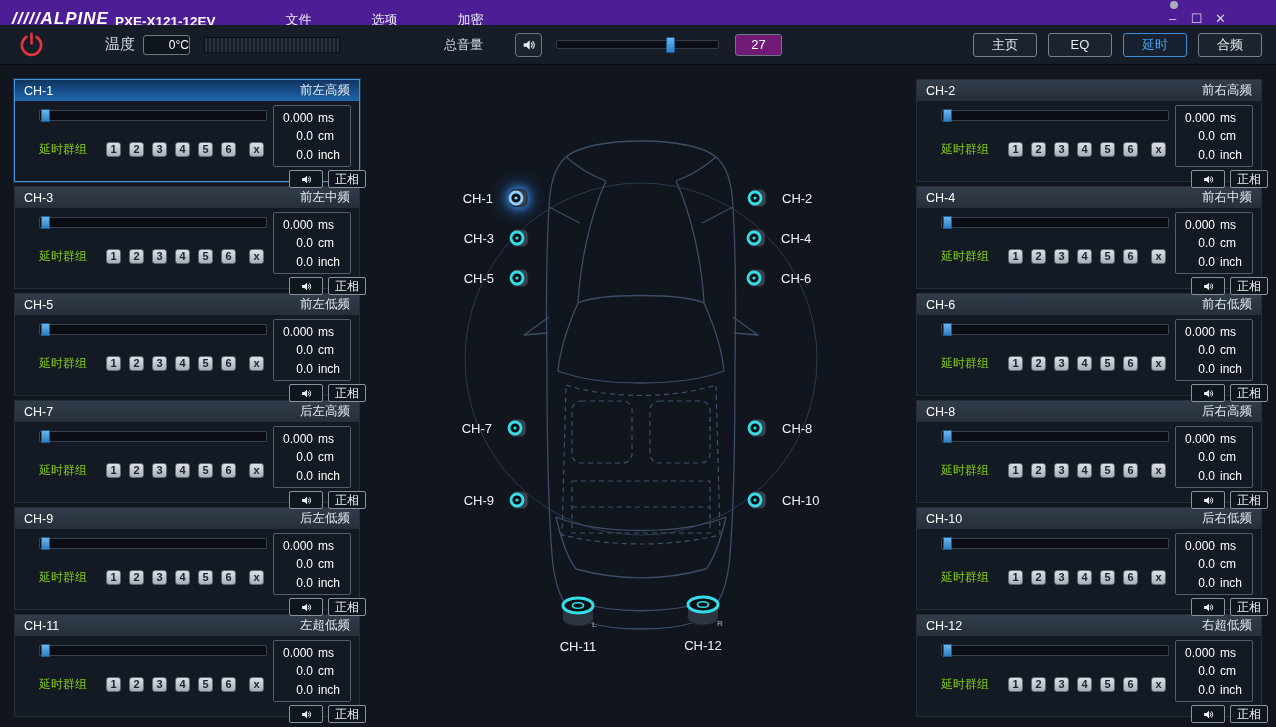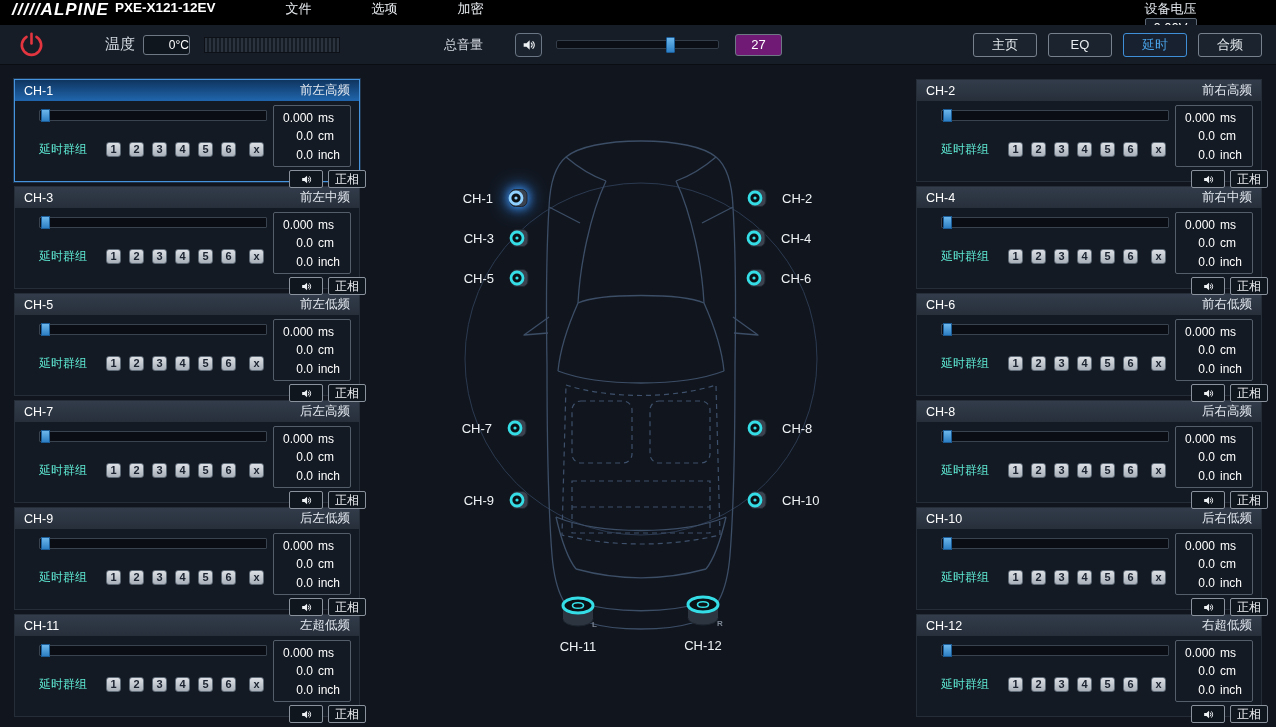--- a/index.html
+++ b/index.html
@@ -1,21 +1,21 @@
 <!DOCTYPE html>
 <html><head>
 <meta charset="utf-8">
 <style>
   * { box-sizing: border-box; margin: 0; padding: 0; }
   html,body { background:#000; }
   body { font-family:"Liberation Sans", sans-serif; }
   .window { position:relative; width:1276px; height:727px; background:#11161e; overflow:hidden; color:#e6eaee; }
 
   
-  .titlebar { position:absolute; left:0; top:0; width:100%; height:29px; background:#000000; display:flex; align-items:flex-start; }
+  .titlebar { position:absolute; left:0; top:0; width:100%; height:29px; background:#4c1d95; display:flex; align-items:flex-end; }
   .logo { font-style:italic; font-weight:bold; font-size:17px; letter-spacing:1px; color:#fff; padding:0 6px 0 12px; white-space:nowrap; }
   .app-title { font-weight:bold; font-size:13.5px; color:#fff; margin-right:40px; }
   .menu-item { font-size:13px; color:#e8ecf0; margin:0 30px; cursor:default; }
   .tb-right { margin-left:auto; display:flex; align-items:center;flex-direction:column; }
   .volt-label { font-size:13px; color:#dfe4ea; }
   .volt-box { margin:0 6px; min-width:52px; height:19px; border:1px solid #5c6776; background:#141b24; border-radius:2px; color:#fff; font-size:13px; text-align:center; line-height:17px; padding:0 6px; }
   .clip-label { font-size:13px; color:#dfe4ea; margin-left:120px; }
   .clip-dot { width:8px; height:8px; border-radius:50%; background:#a7aeb8; margin-left:7px; }
   .win-ctrls { display:flex; align-items:center; margin-left:60px; margin-right:8px; }
   .win-btn { width:24px; height:20px; color:#cfd5dc; font-size:13px; text-align:center; line-height:20px; cursor:default; }
@@ -43,21 +43,21 @@
   .panel { height:103px; background:#141a23; border:1px solid #252d39; }
   .panel.selected { border:1px solid #4693dd; box-shadow:0 0 0 1px rgba(70,147,221,.25); }
   .panel-header { height:21px; background:linear-gradient(#323c4a,#272f3b); display:flex; justify-content:space-between; align-items:center; padding:0 9px; }
   .panel.selected .panel-header { background:linear-gradient(#0f3560,#2066ad); }
   .panel-id { font-size:12.5px; color:#fff; }
   .panel-type { font-size:12.5px; color:#e2e7ee; }
   .panel-body { position:relative; height:80px; }
   .ch-slider { position:absolute; left:24px; top:9px; width:228px; height:11px; background:#0a0e14; border:1px solid #39434f; border-radius:1px; }
   .ch-handle { position:absolute; left:1px; top:-2px; width:9px; height:13px; background:linear-gradient(#6cb7ec,#2d7fc4); border:1px solid #1c5d97; }
   .group-row { position:absolute; left:24px; top:40px; display:flex; align-items:center; }
-  .group-label { font-size:12px; color:#5eead4; margin-right:19px; }
+  .group-label { font-size:12px; color:#84cc16; margin-right:19px; }
   .grp-btn { width:15px; height:15px; margin-right:8px; border:1px solid #5f6a77; border-radius:3px; background:linear-gradient(#dde1e6,#a9b0b9); color:#1b2330; font-size:11px; font-weight:bold; text-align:center; line-height:13px; cursor:default; }
   .grp-btn.ex { margin-left:5px; }
   .val-box { position:absolute; left:258px; top:4px; width:78px; height:62px; border:1px solid #545e6b; border-radius:2px; display:grid; grid-template-columns:44px 30px; align-content:space-evenly; }
   .val-num { font-size:12px; color:#fff; text-align:right; padding-right:5px; }
   .val-unit { font-size:12px; color:#fff; text-align:left; }
   .pb-btns { position:absolute; left:274px; top:69px; display:flex; gap:5px; }
   .mute-btn { width:34px; height:18px; border:1px solid #8a929d; border-radius:2px; background:#10161e; display:flex; align-items:center; justify-content:center; }
   .phase-btn { width:38px; height:18px; border:1px solid #8a929d; border-radius:2px; background:#10161e; color:#eef1f4; font-size:12px; text-align:center; line-height:16px; cursor:default; }
 
   

